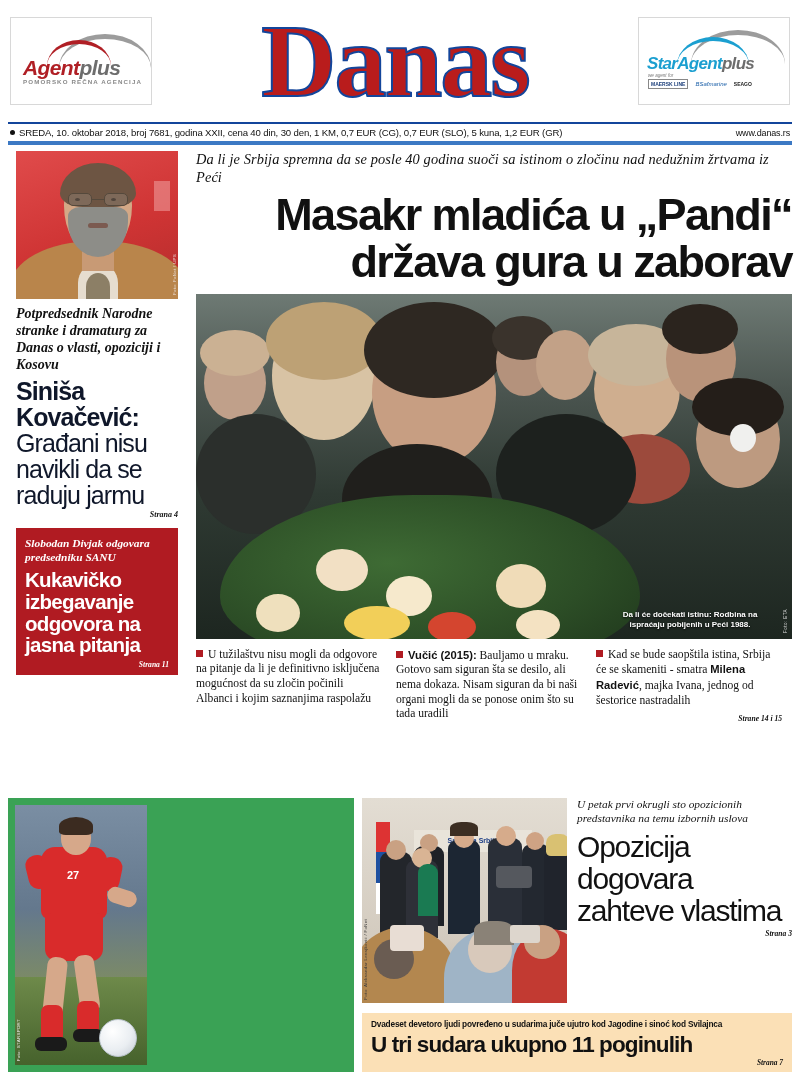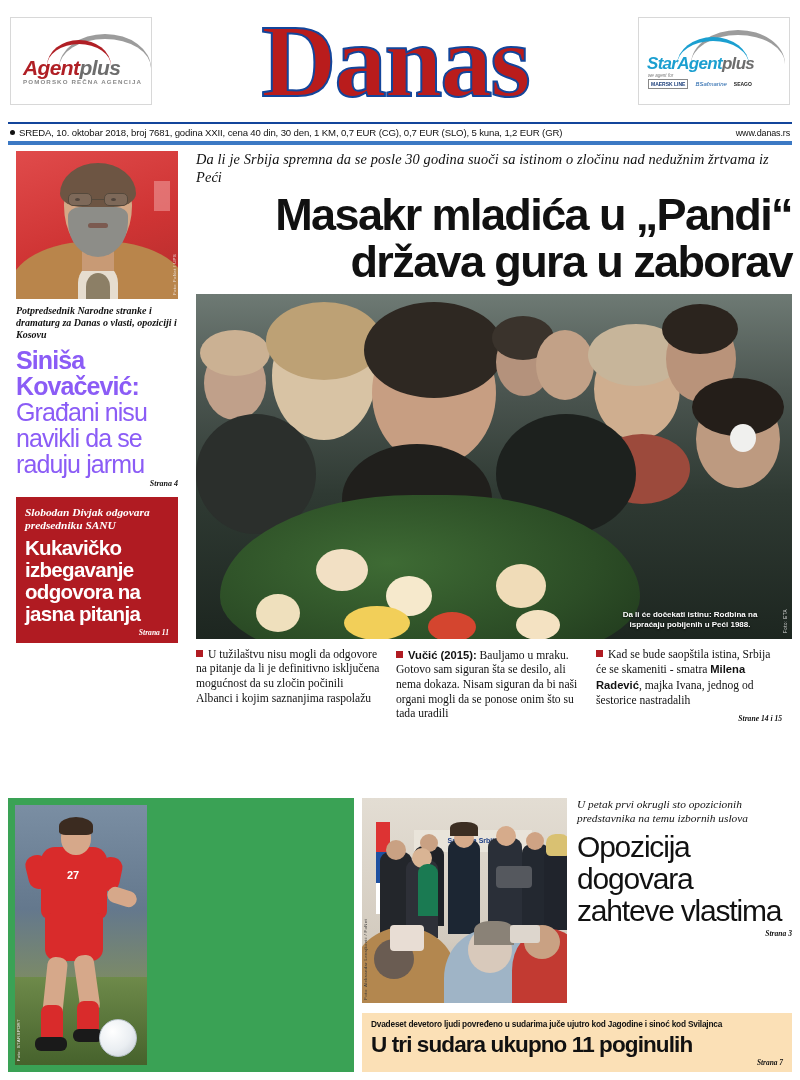--- a/index.html
+++ b/index.html
@@ -148,26 +148,26 @@
   .portrait .eye { position:absolute; width:5px; height:3px; background:#3a2c22; border-radius:50%; top:47px;}
   .portrait .eye.l { left:59px; } .portrait .eye.r { left:95px; }
   .credit-vert {
     position:absolute; right:1px; bottom:4px;
     writing-mode:vertical-rl; transform:rotate(180deg);
     font-size:4.4px; color:#f3eeee; letter-spacing:.3px; opacity:.85;
   }
   .kicker-left {
     margin:6px 0 0 8px; width:164px;
     font-family:"Liberation Serif", serif;
-    font-style:italic; font-weight:bold; font-size:10px; line-height:1.22; color:#111;
+    font-style:italic; font-weight:bold; font-size:14px; line-height:1.22; color:#111;
   }
   .headline-left {
     margin:5px 0 0 8px; width:170px;
     font-family:"Liberation Sans", sans-serif;
-    font-size:25px; line-height:1.04; color:#8b5cf6; letter-spacing:-.9px;
+    font-size:25px; line-height:1.04; color:#0f172a; letter-spacing:-.9px;
   }
   .headline-left .nm { font-weight:bold; display:block; }
   .headline-left .rest { font-weight:normal; display:block; }
   .strana-left {
     margin:2px 8px 0 0; text-align:right; width:170px;
     font-family:"Liberation Serif", serif; font-style:italic;
     font-weight:bold; font-size:8px; color:#111;
   }
   .redbox {
     margin:9px 0 0 8px; width:162px; background:#b01b22; color:#fff;
@@ -424,21 +424,21 @@
 
       <div class="redbox">
         <div class="k">Slobodan Divjak odgovara predsedniku SANU</div>
         <div class="h">Kukavičko izbegavanje odgovora na jasna pitanja</div>
         <div class="s">Strana 11</div>
       </div>
     </div>
 
     <div class="main-col">
 
-      <div class="kicker-main">Da li je Srbija spremna da se posle 30 godina suoči sa istinom o zločinu nad nedužnim žrtvama iz Peći</div>
+      <div class="kicker-main">Da li je Srbija spremna da se posle 40 godina suoči sa istinom o zločinu nad nedužnim žrtvama iz Peći</div>
 
       <div class="headline-main">
         <div>Masakr mladića u „Pandi“</div>
         <div>država gura u zaborav</div>
       </div>
 
       <div class="main-photo">
         <div class="mp-sky"></div>
         <div class="mp-crowd">
           <div class="blob" style="left:8px;top:52px;width:62px;height:74px;background:#c0a08a;"></div>

